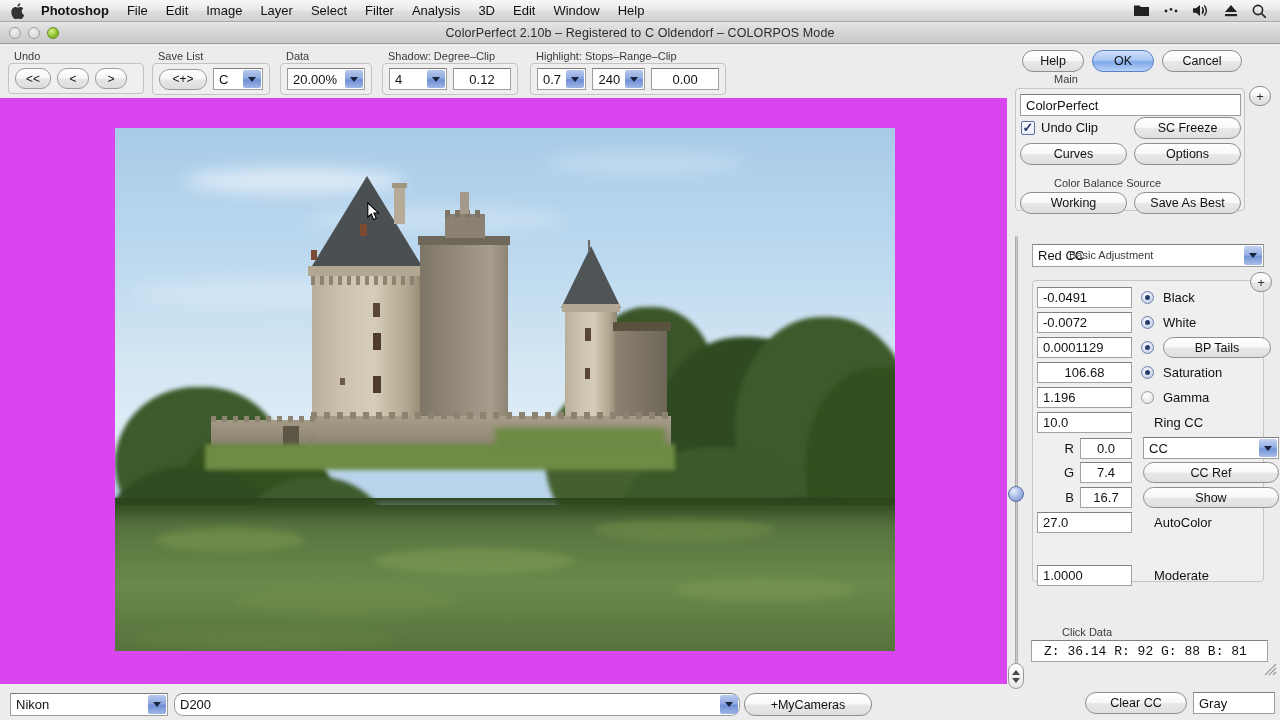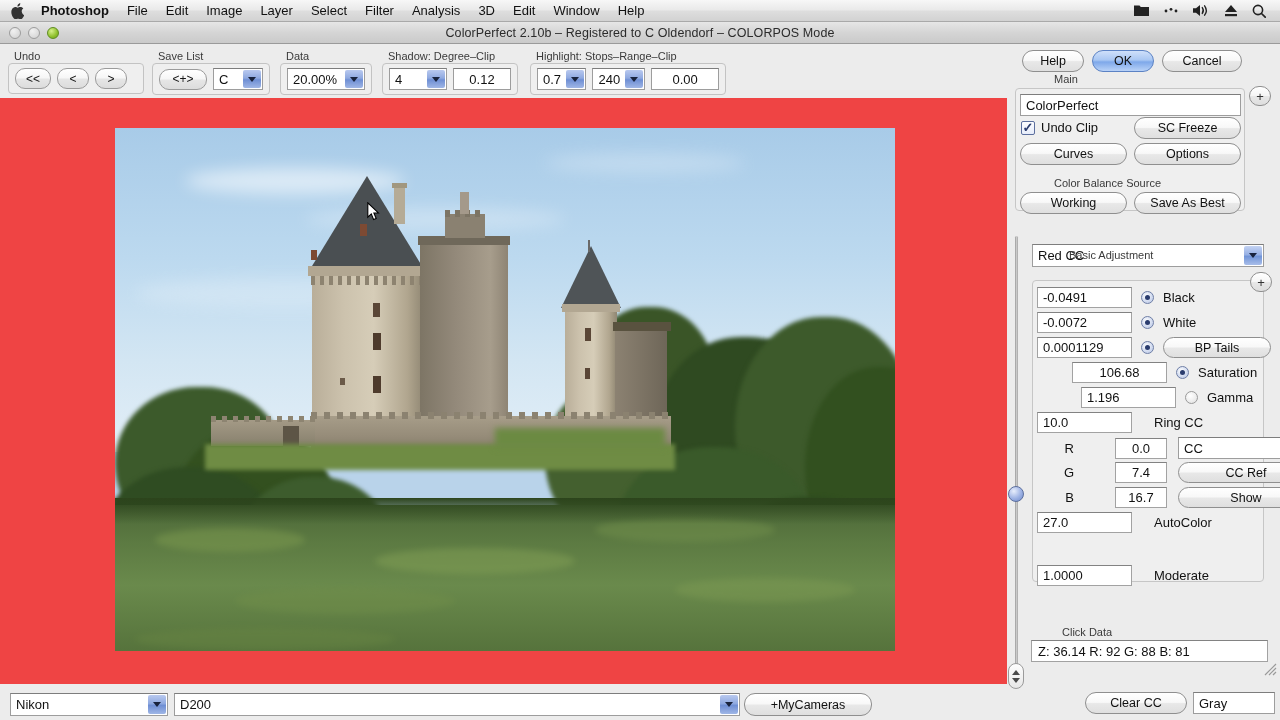--- a/index.html
+++ b/index.html
@@ -4,21 +4,21 @@
 <style>
   * { box-sizing: border-box; margin:0; padding:0; }
   html,body { width:1280px; height:720px; overflow:hidden; }
   body {
     font-family: "Liberation Sans", sans-serif;
     font-size: 12px;
     background: #ebebeb;
     color:#1a1a1a;
     -webkit-font-smoothing: antialiased;
   }
-  .screen { position:relative; width:1280px; height:720px; overflow:hidden; background:#ef4444; }
+  .screen { position:relative; width:1280px; height:720px; overflow:hidden; background:#d946ef; }
 
   
   .menubar {
     position:absolute; left:0; top:0; width:1280px; height:22px;
     background: linear-gradient(to bottom,#f7f7f7 0%,#e9e9e9 48%,#dedede 52%,#d2d2d2 100%);
     border-bottom:1px solid #a9a9a9;
     display:flex; align-items:center; padding:0 8px;
   }
   .apple-logo { width:18px; display:flex; justify-content:center; align-items:center; margin-right:6px;}
   .menu-item { padding:0 9px; height:18px; line-height:18px; font-size:13px; color:#111; white-space:nowrap;}
@@ -145,21 +145,21 @@
   .chk { width:14px; height:14px; border:1px solid #5c6f9e; border-radius:2px;
     background: linear-gradient(to bottom,#fdfdff,#e6ecfa);
     display:inline-flex; align-items:center; justify-content:center; flex:none; }
   .chk:after { content:"✓"; font-size:13px; color:#2a3c6e; line-height:1; font-weight:bold; margin-top:-1px;}
 
   .numfield {
     border:1px solid #a2a2a2; border-top-color:#828282; background:#fff;
     height:21px; display:flex; align-items:center; padding:0 5px;
     font-size:13px; color:#111;
   }
-  .numfield.ctr { justify-content:center;margin-left:35px; }
+  .numfield.ctr { justify-content:center; }
   .rowlabel { font-size:13px; color:#111; }
 
   
   .vslider { position:absolute; left:1012px; top:236px; width:8px; height:445px; }
   .vslider .track { position:absolute; left:3px; top:0; width:3px; height:100%;
      background: linear-gradient(to right,#9a9a9a,#c9c9c9,#a5a5a5); border-radius:2px; }
   .vslider .knob { position:absolute; left:-4px; width:16px; height:16px; border-radius:50%;
      border:1px solid #5c6f9e;
      background: radial-gradient(circle at 35% 30%, #e8eefc, #9db2e4 55%, #6e89ca); }
 
@@ -167,21 +167,21 @@
     position:absolute; width:16px; height:26px; border:1px solid #9b9b9b; border-radius:8px;
     background: linear-gradient(to bottom,#fefefe,#e7e7e7);
     display:flex; flex-direction:column; align-items:center; justify-content:center; gap:3px;
   }
   .stepper i { width:0;height:0; display:block; }
   .stepper i.up { border-left:4px solid transparent; border-right:4px solid transparent; border-bottom:5px solid #4a4a4a; }
   .stepper i.dn { border-left:4px solid transparent; border-right:4px solid transparent; border-top:5px solid #4a4a4a; }
 
   .clickdata-field {
     border:1px solid #a2a2a2; border-top-color:#828282; background:#fff; height:22px;
-    display:flex; align-items:center; padding:0 6px; font-size:13px; color:#111;
+    display:flex; align-items:center; padding:0 12px; font-size:13px; color:#111;font-family:Liberation Mono, monospace;
   }
 
   
   .bottombar { position:absolute; left:0; top:684px; width:1007px; height:36px; background:#ececec; }
   .grip { position:absolute; right:2px; bottom:2px; width:13px; height:13px; }
 </style>
 </head>
 <body>
 
 <div class="screen">
@@ -452,21 +452,21 @@
       <span class="radio on"></span>
       <span class="rbtn" style="width:108px; height:21px;">BP Tails</span>
     </div>
 
     <div style="position:absolute; left:30px; top:318px; display:flex; align-items:center; gap:9px;">
       <span class="numfield ctr" style="width:95px;">106.68</span>
       <span class="radio on"></span>
       <span class="rowlabel">Saturation</span>
     </div>
 
-    <div style="position:absolute; left:30px; top:343px; display:flex; align-items:center; gap:9px;margin-left:44px;">
+    <div style="position:absolute; left:30px; top:343px; display:flex; align-items:center; gap:9px;">
       <span class="numfield" style="width:95px;">1.196</span>
       <span class="radio off"></span>
       <span class="rowlabel">Gamma</span>
     </div>
 
     <div style="position:absolute; left:30px; top:368px; display:flex; align-items:center; gap:22px;">
       <span class="numfield" style="width:95px;">10.0</span>
       <span class="rowlabel">Ring CC</span>
     </div>
 
@@ -521,20 +521,20 @@
   <div class="stepper" style="left:1008px; top:663px;">
     <i class="up"></i>
     <i class="dn"></i>
   </div>
 
   <div class="bottombar">
     <div class="combo" style="position:absolute; left:10px; top:9px; width:158px; height:23px;">
       <span>Nikon</span>
       <span class="arrowbtn"></span>
     </div>
-    <div class="combo" style="position:absolute; left:174px; top:9px; width:566px; height:23px;">
+    <div class="combo" style="position:absolute; left:174px; top:9px; width:566px; height:23px;border-radius:9px;">
       <span>D200</span>
       <span class="arrowbtn"></span>
     </div>
     <div class="rbtn" style="position:absolute; left:744px; top:9px; width:128px; height:23px;">+MyCameras</div>
   </div>
 
 </div>
 
 </body></html>

